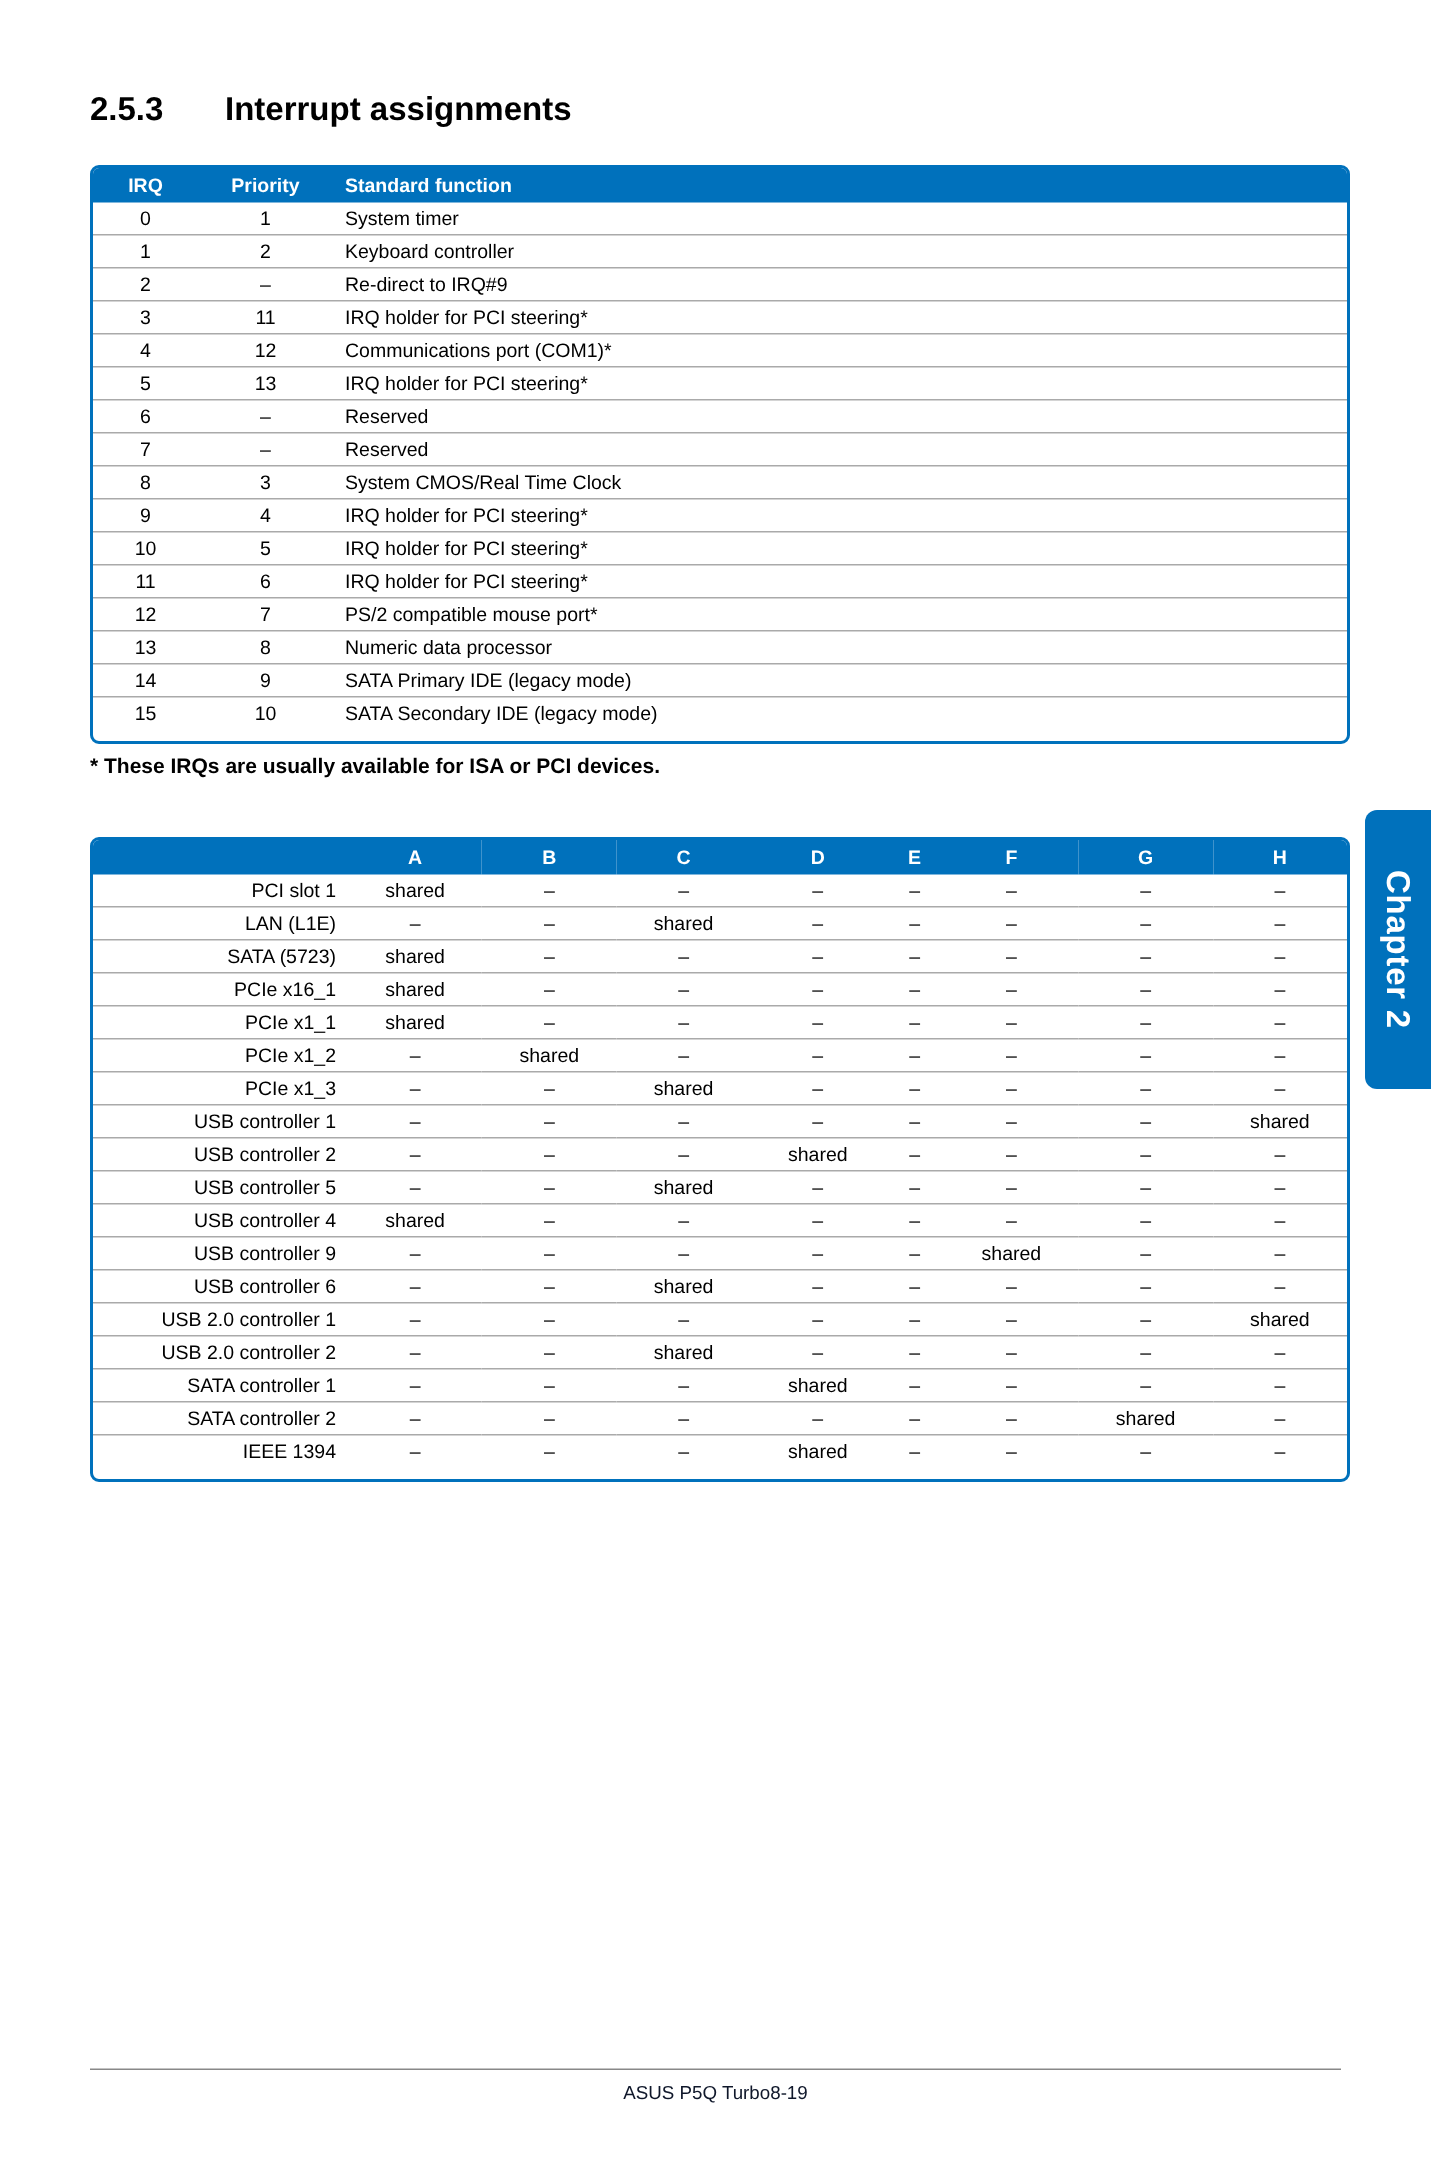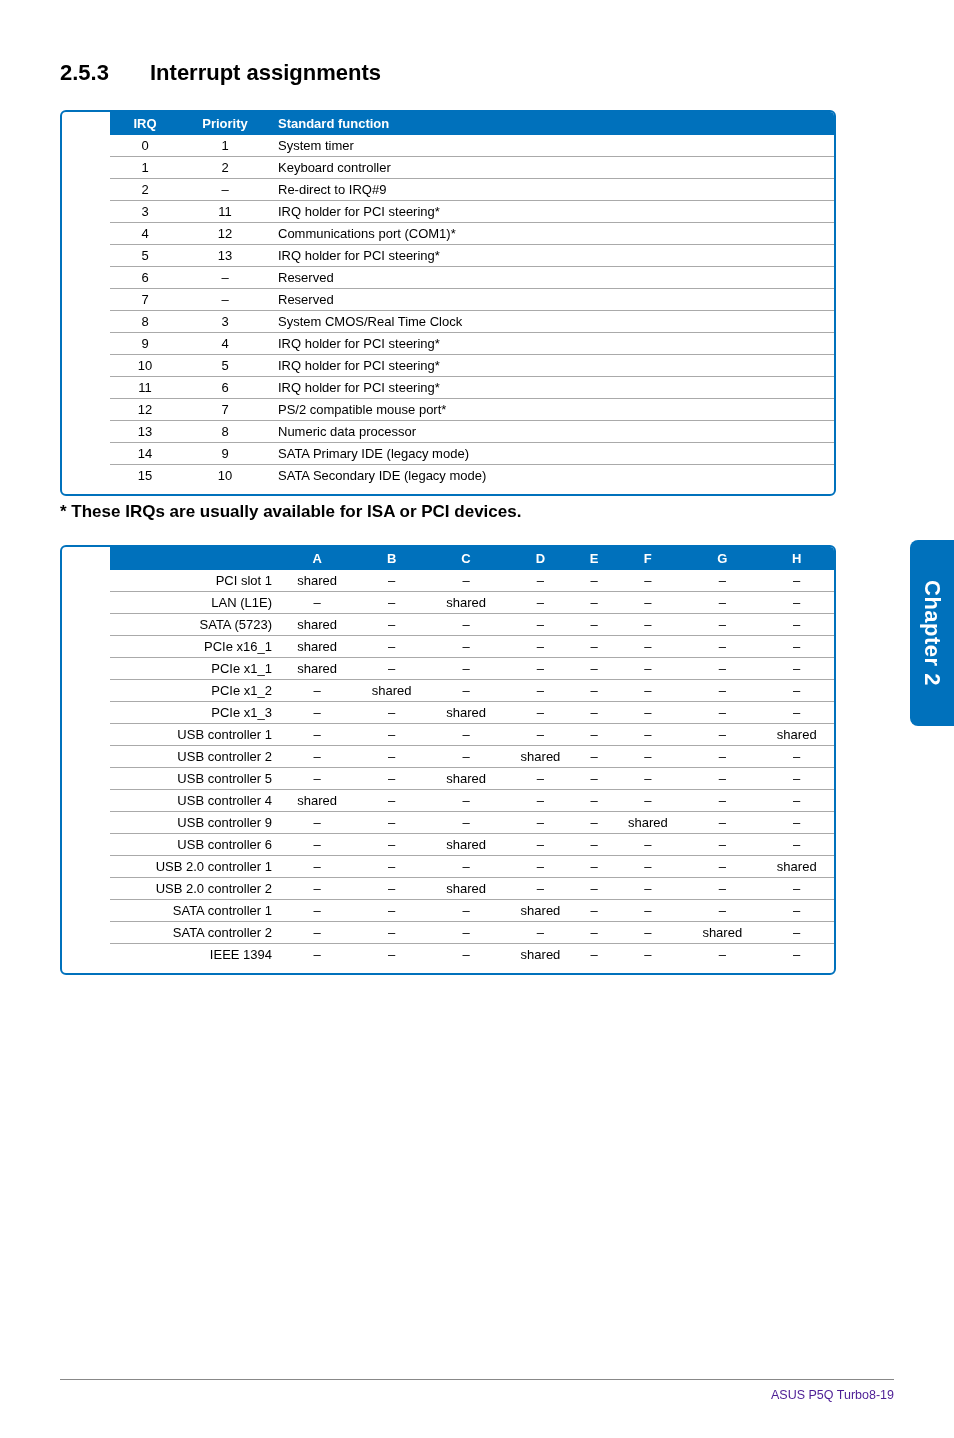--- a/index.html
+++ b/index.html
@@ -4,21 +4,21 @@
 <style>
   * { box-sizing: border-box; margin: 0; padding: 0; }
   html, body { width: 954px; height: 1438px; }
   body {
     font-family: Arial, Helvetica, sans-serif;
     background: #fff;
     color: #000;
     position: relative;
     padding: 60px 60px 40px 60px;
   }
-  .content { width: 776px; }
+  .content { width: 840px; }
   h2.section {
     font-size: 22px;
     font-weight: bold;
     margin-bottom: 24px;
   }
   h2.section .num { display: inline-block; width: 90px; }
   h3.sub { font-size: 17px; font-weight: bold; margin-bottom: 10px; margin-top: 6px; }
   table.irq {
     width: 100%;
     border-collapse: collapse;
@@ -41,25 +41,24 @@
     font-size: 13px;
     vertical-align: middle;
   }
   table.irq td.center { text-align: center; }
   
   .tbl-wrap {
     border: 2px solid #0071bc;
     border-radius: 6px;
     overflow: hidden;
     margin-bottom: 6px;
-    padding-left: 48px;
   }
   .tbl-wrap table.irq td { border-bottom: 1px solid #aaa; }
   .tbl-wrap table.irq tr:last-child td { border-bottom: none; }
-  .footnote { font-size: 17px; font-weight: bold; margin-bottom: 23px; }
+  .footnote { font-size: 14px; font-weight: bold; margin-bottom: 40px; }
   
   table.assign th { text-align: center; }
   table.assign td { text-align: center; }
   table.assign td.label { text-align: right; padding-left: 10px; }
   
   .chapter-tab {
     position: absolute;
     right: 0;
     top: 540px;
     width: 44px;
@@ -81,23 +80,23 @@
   }
   
   .footer {
     position: absolute;
     bottom: 36px;
     left: 60px;
     right: 60px;
     border-top: 1px solid #888;
     padding-top: 8px;
     font-size: 12.5px;
-    color: #4c1d95;
+    color: #0f172a;
     display: flex;
-    justify-content: flex-end;
+    justify-content: center;
   }
   
   .col-irq { width: 70px; }
   .col-pri { width: 90px; }
 </style>
 </head>
 <body>
 
 <div class="content">
 

